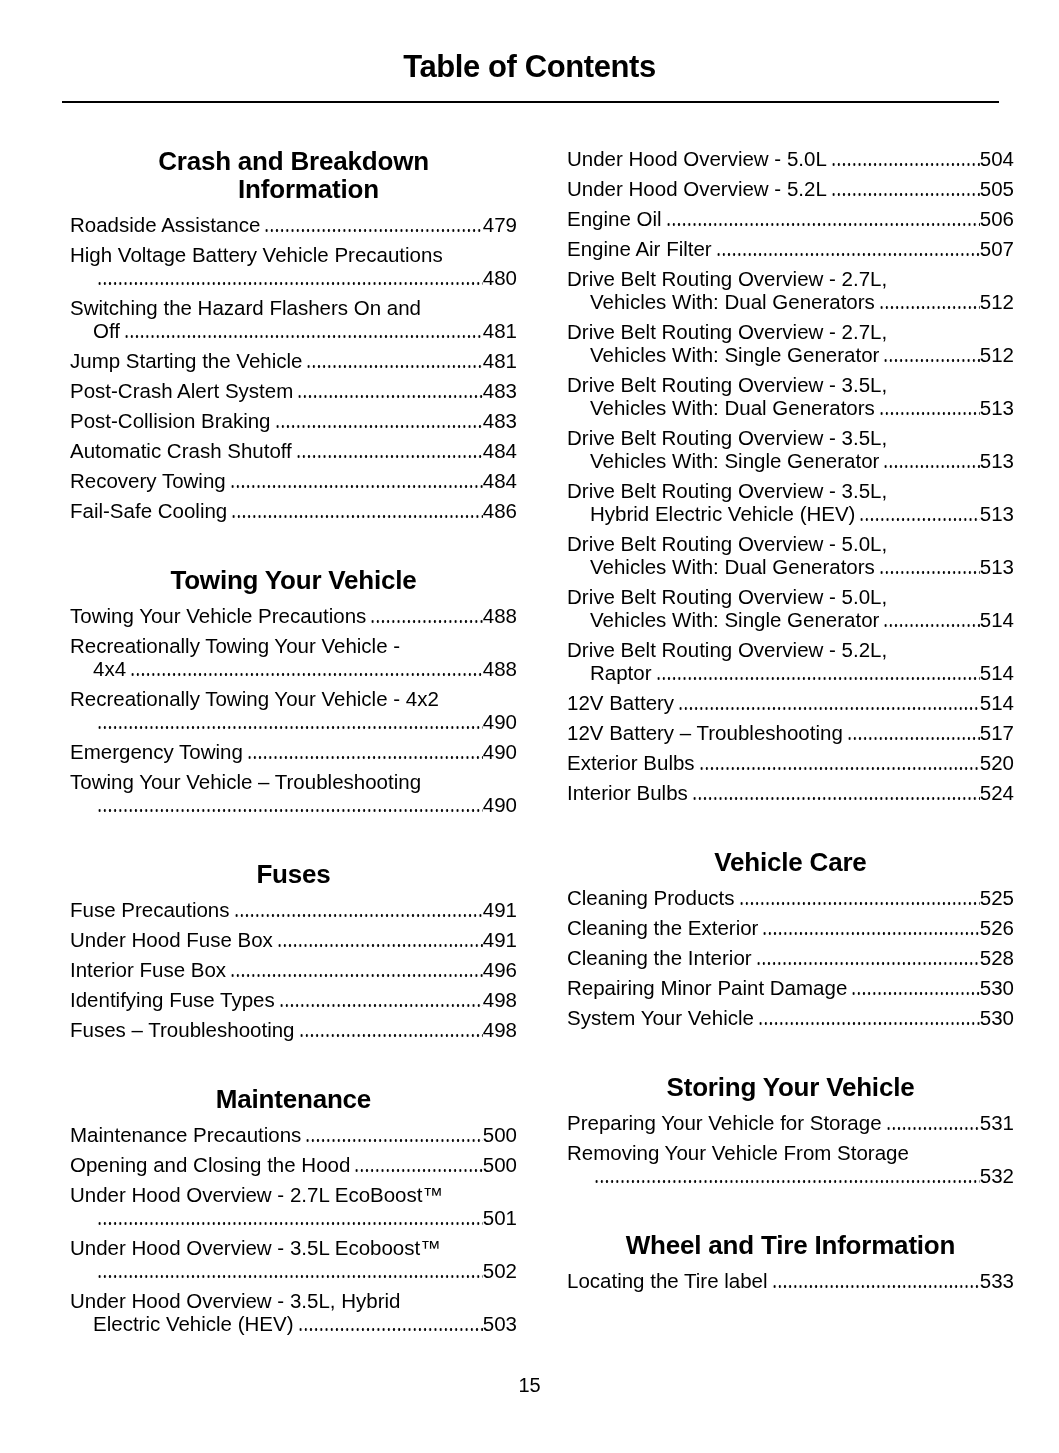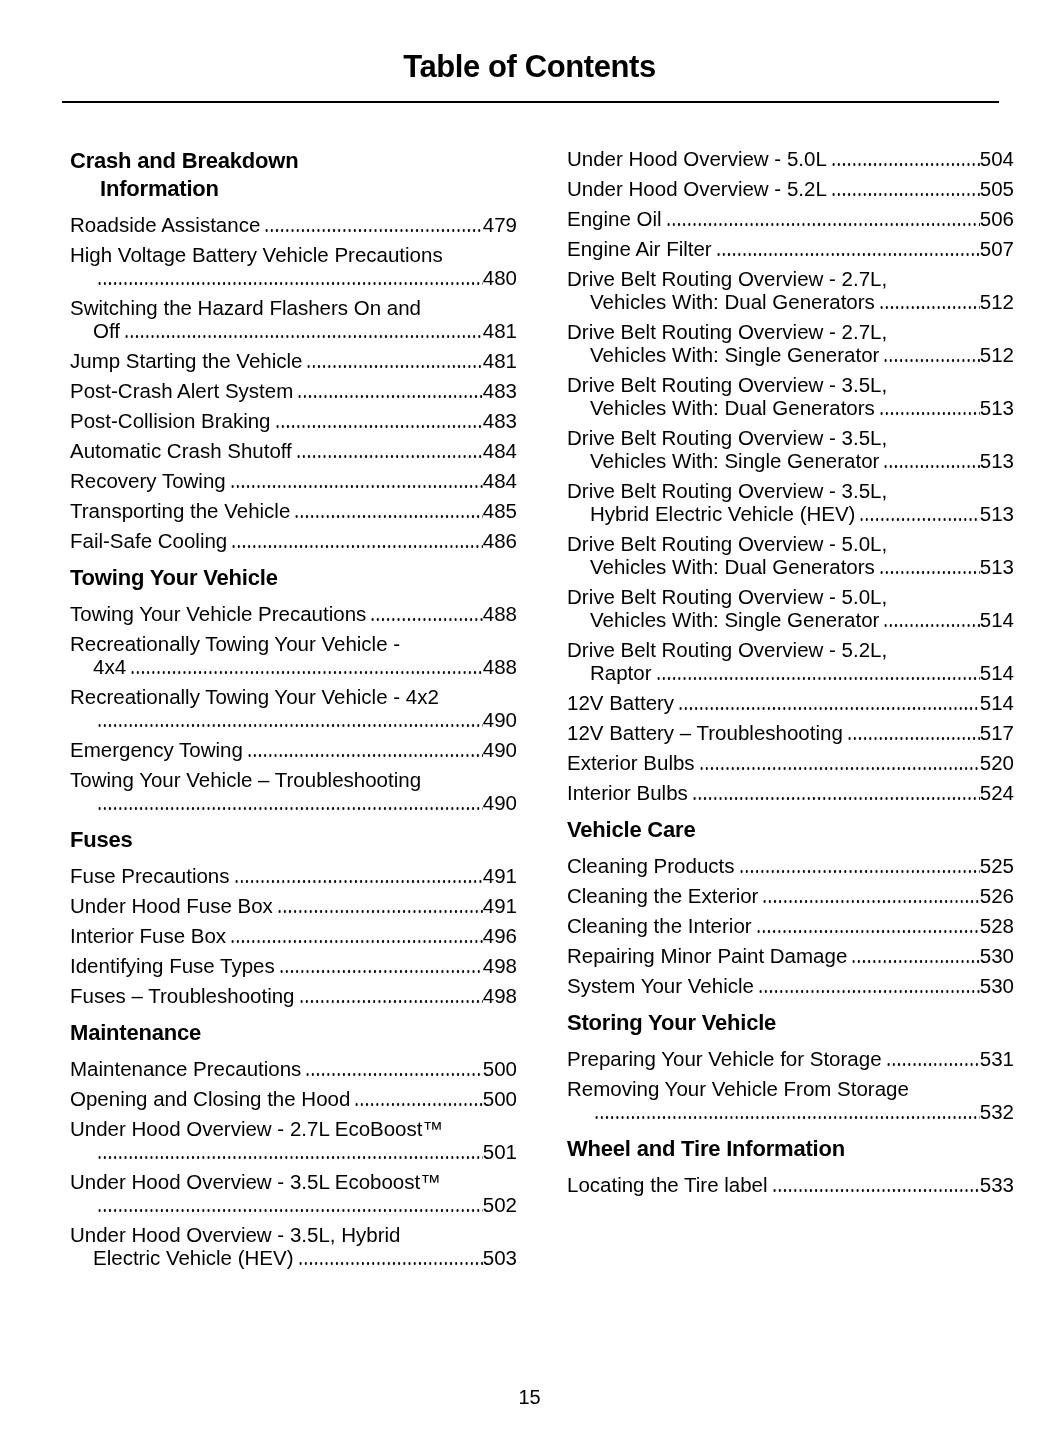--- a/index.html
+++ b/index.html
@@ -30,28 +30,29 @@
   }
   .columns {
     display: flex;
     gap: 50px;
     padding: 44px 47px 0 70px;
   }
   .column {
     flex: 0 0 447px;
     width: 447px;
   }
-  .toc-section { margin-top: 12px; }
+  .toc-section { margin-top: 44px; }
   .toc-section:first-child { margin-top: 0; }
   .section-heading {
-    font-size: 22px;
+    font-size: 26px;
     font-weight: 700;
     line-height: 28px;
     letter-spacing: -0.2px;
     margin-bottom: 10px;
+    text-align: center;
   }
   .heading-line { white-space: nowrap; }
   .heading-line.cont { padding-left: 30px; }
   .entry {
     font-size: 20.5px;
     line-height: 23px;
     margin-bottom: 7px;
   }
   .eline { white-space: nowrap; }
   .eline.cont { padding-left: 23px; text-align: center; }
@@ -67,21 +68,21 @@
     margin: 0 0 4px 4px;
     background-image: radial-gradient(circle, #000 1.05px, transparent 1.35px);
     background-size: 5.2px 3px;
     background-position: left bottom;
     background-repeat: repeat-x;
     min-width: 8px;
   }
   .pagenum { flex: 0 0 auto; }
   .footer-page-number {
     position: absolute;
-    bottom: 44px;
+    bottom: 56px;
     left: 0;
     width: 100%;
     text-align: center;
     font-size: 20px;
   }
 </style>
 </head>
 <body>
 
 <div class="page">
@@ -147,27 +148,20 @@
           </div>
           <div class="entry">
             <div class="eline flexrow">
               <span class="etext">Recovery Towing</span>
               <span class="dots"></span>
               <span class="pagenum">484</span>
             </div>
           </div>
           <div class="entry">
             <div class="eline flexrow">
-              <span class="etext">Transporting the Vehicle</span>
-              <span class="dots"></span>
-              <span class="pagenum">485</span>
-            </div>
-          </div>
-          <div class="entry">
-            <div class="eline flexrow">
               <span class="etext">Fail-Safe Cooling</span>
               <span class="dots"></span>
               <span class="pagenum">486</span>
             </div>
           </div>
         </section>
         <section class="toc-section">
           <h2 class="section-heading">
             <div class="heading-line">Towing Your Vehicle</div>
           </h2>

